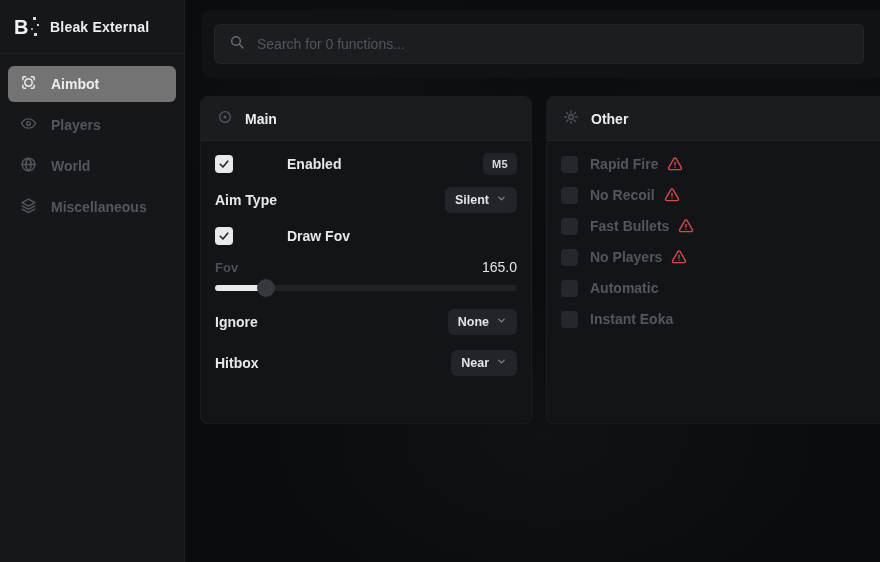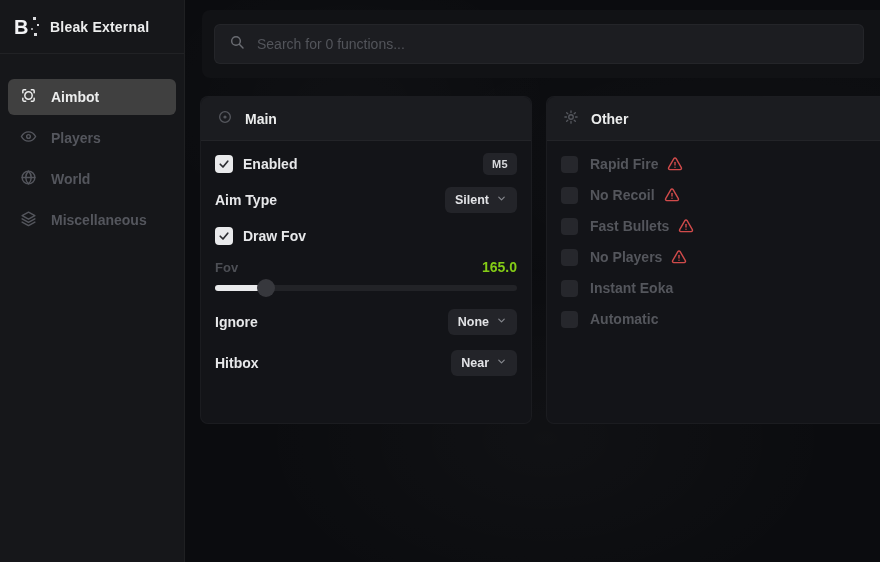--- a/index.html
+++ b/index.html
@@ -40,21 +40,21 @@
   .brand-title { color: #eceded; font-size: 14px; font-weight: 700; letter-spacing: .2px; }
 
   .nav { padding: 12px 8px; display: flex; flex-direction: column; gap: 5px; }
   .nav-item {
     display: flex; align-items: center; gap: 14px;
     height: 36px; padding: 0 12px; border-radius: 6px;
     color: #54565d; font-size: 14px; font-weight: 600;
     cursor: pointer;
   }
   .nav-item svg { flex: 0 0 auto; }
-  .nav-item.active { background: #404040; color: #eceded; margin-top: 13px; }
+  .nav-item.active { background: #737373; color: #eceded; }
 
   
   .search-wrap {
     position: absolute; left: 202px; top: 10px; width: 678px; height: 68px;
     background: #111215; border-radius: 8px 0 0 8px;
   }
   .search-box {
     position: absolute; left: 12px; top: 14px; right: 16px; height: 40px;
     background: #1c1d21; border: 1px solid rgba(255,255,255,0.04); border-radius: 6px;
     display: flex; align-items: center; gap: 12px; padding: 0 14px;
@@ -76,21 +76,21 @@
   .panel-other { left: 546px; width: 336px; border-right: none; border-radius: 8px 0 0 8px; }
   .panel-header {
     height: 44px; display: flex; align-items: center; gap: 12px; padding: 0 16px;
     background: #1b1c20; border-bottom: 1px solid rgba(255,255,255,0.04);
     border-radius: 8px 8px 0 0;
   }
   .panel-other .panel-header { border-radius: 8px 0 0 0; }
   .panel-title { color: #eceded; font-size: 14px; font-weight: 700; }
   .panel-body { padding: 11px 14px 0 14px; }
 
-  .row { display: flex; align-items: center; }
+  .row { display: flex; align-items: center; gap: 44px; }
   .row-space { justify-content: space-between; }
   .h24 { height: 24px; }
   .mt12 { margin-top: 12px; }
   .mt10 { margin-top: 10px; }
   .mt15 { margin-top: 15px; }
 
   .lbl { color: #e7e8ea; font-size: 14px; font-weight: 600; }
   .lbl-dim { color: #4d4f55; font-size: 13px; font-weight: 600; }
 
   .checkbox {
@@ -107,21 +107,21 @@
     cursor: pointer;
   }
   .dropdown {
     display: inline-flex; align-items: flex-end; gap: 7px;
     background: #232429; border-radius: 6px; padding: 6px 10px;
     color: #e2e3e6; font-size: 12.5px; font-weight: 700;
     cursor: pointer;
   }
 
   
-  .fov-value { color: #84cc16; font-size: 14px; font-weight: 700; }
+  .fov-value { color: #e5e5e5; font-size: 14px; font-weight: 400; }
   .slider { position: relative; height: 18px; margin-top: 3px; cursor: pointer; }
   .slider-track {
     position: absolute; left: 0; right: 0; top: 6px; height: 6px;
     background: #222327; border-radius: 3px;
   }
   .slider-fill {
     position: absolute; left: 0; top: 6px; height: 6px;
     background: #e9eaec; border-radius: 3px 0 0 3px;
   }
   .slider-thumb {
@@ -339,24 +339,24 @@
           <svg width="16" height="16" viewBox="0 0 24 24" fill="none" stroke="#d14b4b" stroke-width="2.1" stroke-linecap="round" stroke-linejoin="round">
               <path d="M10.3 3.9 2.5 17.4a2 2 0 0 0 1.7 3h15.6a2 2 0 0 0 1.7-3L13.7 3.9a2 2 0 0 0-3.4 0z"></path>
               <path d="M12 9.5v4"></path>
               <path d="M12 16.8h.01"></path>
             </svg>
         </span>
       </div>
 
       <div class="other-row">
         <span class="checkbox unchecked"></span>
+        <span class="other-lbl">Automatic</span>
+      </div>
+
+      <div class="other-row">
+        <span class="checkbox unchecked"></span>
         <span class="other-lbl">Instant Eoka</span>
       </div>
 
-      <div class="other-row">
-        <span class="checkbox unchecked"></span>
-        <span class="other-lbl">Automatic</span>
-      </div>
-
     </div>
   </div>
 
 </div>
 
 </body></html>

